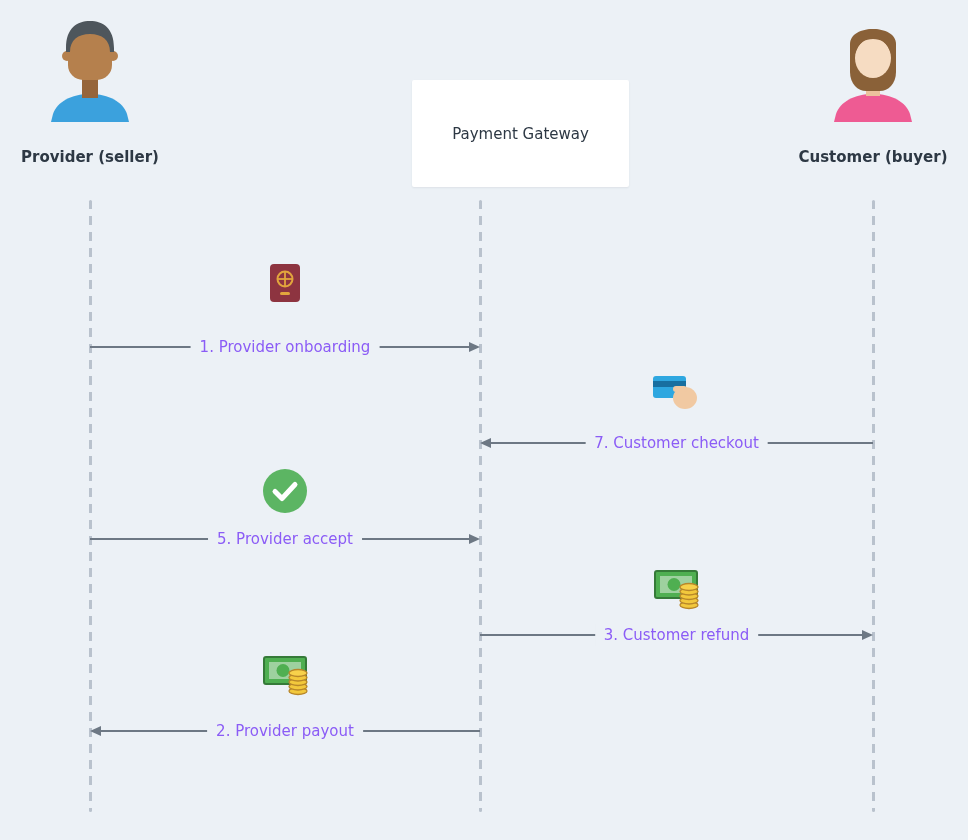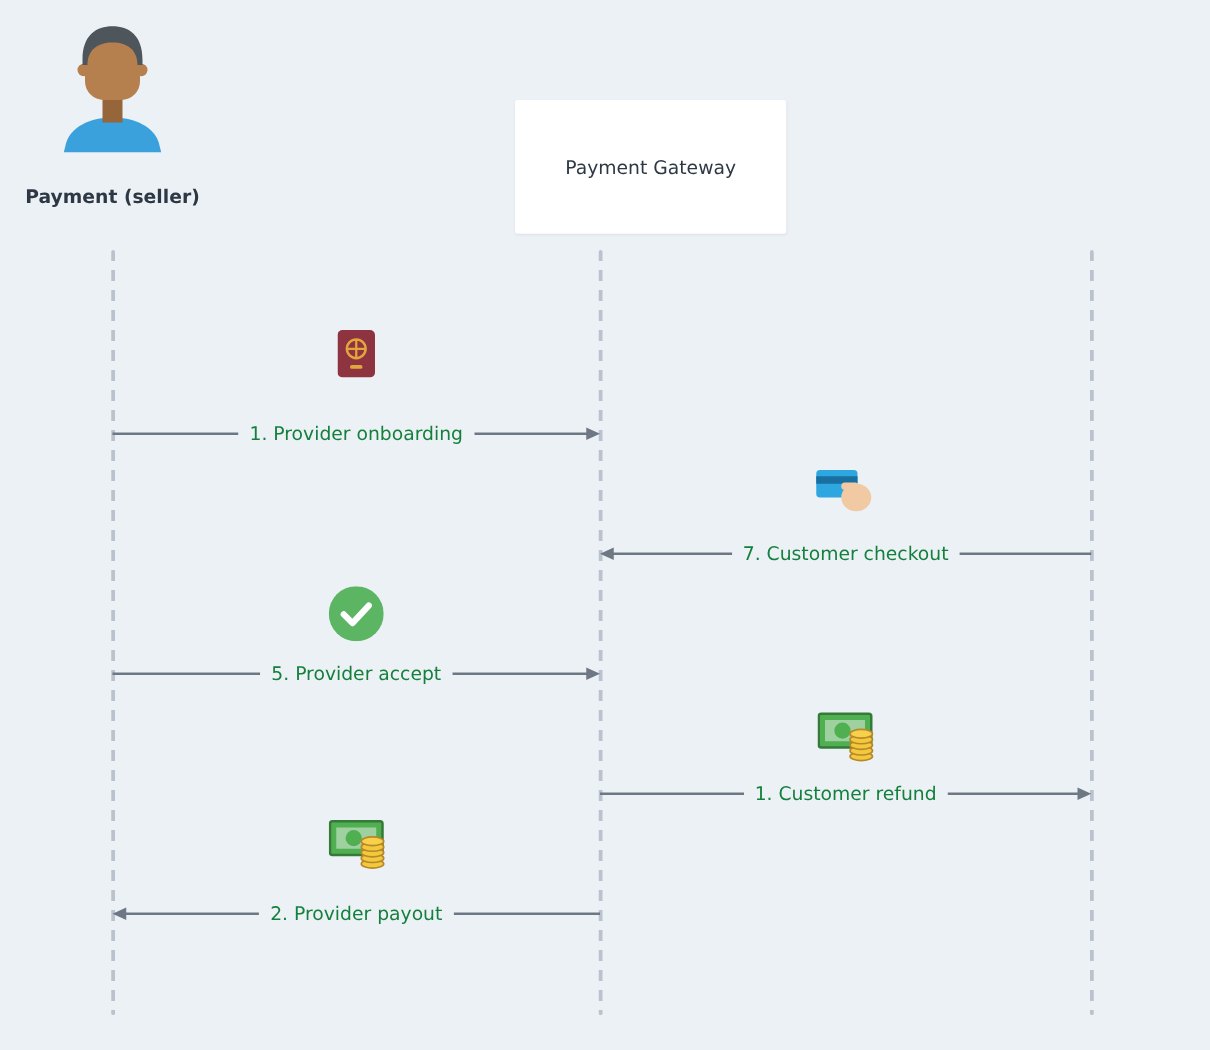--- a/index.html
+++ b/index.html
@@ -77,21 +77,21 @@
   .to-right .mhead { right: 0; border-left: 11px solid #6d7884; }
   .to-left  .mhead { left: 0;  border-right: 11px solid #6d7884; }
   .mlabel {
     position: absolute;
     left: 50%;
     top: 0;
     transform: translate(-50%, -50%);
     background: #ecf1f6;
     padding: 2px 9px;
     font-size: 15px;
-    color: #15803d;
+    color: #8b5cf6;
     white-space: nowrap;
   }
 
   
   .icon { position: absolute; line-height: 0; }
 </style>
 </head>
 <body>
 
 <div class="canvas">
@@ -100,27 +100,39 @@
     <span class="icon" style="position:static;">
       <svg width="86" height="106" viewBox="0 0 86 106">
         <path d="M43 78 C24 78 10 86 6 98 L4 106 L82 106 L80 98 C76 86 62 78 43 78 Z" fill="#3ba1dd"></path>
         <rect x="35" y="58" width="16" height="24" fill="#96653a"></rect>
         <circle cx="20" cy="40" r="5" fill="#b5804d"></circle>
         <circle cx="66" cy="40" r="5" fill="#b5804d"></circle>
         <rect x="21" y="12" width="44" height="52" rx="15" fill="#b5804d"></rect>
         <path d="M19 32 C19 12 30 5 43 5 C56 5 67 12 67 32 L67 36 L63 36 C63 24 55 18 43 18 C31 18 23 24 23 36 L19 36 Z" fill="#4e565c"></path>
       </svg>
     </span>
-    <div class="actor-label">Payment (seller)</div>
+    <div class="actor-label">Provider (seller)</div>
   </div>
 
   <div class="gateway-box">
     <span>Payment Gateway</span>
   </div>
 
+  <div class="actor" style="left:783px; top:16px;">
+    <span class="icon" style="position:static;">
+      <svg width="86" height="106" viewBox="0 0 86 106">
+        <path d="M43 78 C24 78 10 86 6 98 L4 106 L82 106 L80 98 C76 86 62 78 43 78 Z" fill="#ee5b93"></path>
+        <rect x="36" y="60" width="14" height="20" fill="#ecc19c"></rect>
+        <path d="M20 28 C20 8 66 8 66 28 L66 56 C66 68 58 75 50 75 L36 75 C28 75 20 68 20 56 Z" fill="#8a6138"></path>
+        <ellipse cx="43" cy="42" rx="18" ry="20" fill="#f6dcc2"></ellipse>
+        <path d="M25 38 C25 20 33 13 43 13 C53 13 61 20 61 38 C57 26 51 23 43 23 C35 23 29 26 25 38 Z" fill="#8a6138"></path>
+      </svg>
+    </span>
+    <div class="actor-label">Customer (buyer)</div>
+  </div>
 
   <div class="lifeline" style="left:88.5px;"></div>
   <div class="lifeline" style="left:478.5px;"></div>
   <div class="lifeline" style="left:871.5px;"></div>
 
   <span class="icon" style="left:270px; top:264px;">
     <svg width="30" height="38" viewBox="0 0 30 38">
       <rect x="0" y="0" width="30" height="38" rx="4" fill="#8d3440"></rect>
       <circle cx="15" cy="15" r="7.5" fill="none" stroke="#e2a63d" stroke-width="2"></circle>
       <line x1="15" y1="7.5" x2="15" y2="22.5" stroke="#e2a63d" stroke-width="1.8"></line>
@@ -174,21 +186,21 @@
         <ellipse cx="35" cy="28" rx="9" ry="3.5"></ellipse>
         <ellipse cx="35" cy="23.5" rx="9" ry="3.5"></ellipse>
         <ellipse cx="35" cy="19" rx="9" ry="3.5" fill="#f7d14b"></ellipse>
       </g>
     </svg>
   </span>
 
   <div class="message to-right" style="top:635px; left:480px; width:393px;">
     <div class="mline"></div>
     <div class="mhead"></div>
-    <div class="mlabel">1. Customer refund</div>
+    <div class="mlabel">3. Customer refund</div>
   </div>
 
   <span class="icon" style="left:263px; top:654px;">
     <svg width="48" height="42" viewBox="0 0 48 42">
       <rect x="1" y="3" width="42" height="27" rx="2" fill="#4faf51" stroke="#357a38" stroke-width="2"></rect>
       <rect x="6" y="8" width="32" height="17" fill="#9ed19f"></rect>
       <circle cx="20" cy="16.5" r="6.5" fill="#4faf51"></circle>
       <g fill="#f2c83c" stroke="#b8872a" stroke-width="1.3">
         <ellipse cx="35" cy="37" rx="9" ry="3.5"></ellipse>
         <ellipse cx="35" cy="32.5" rx="9" ry="3.5"></ellipse>

